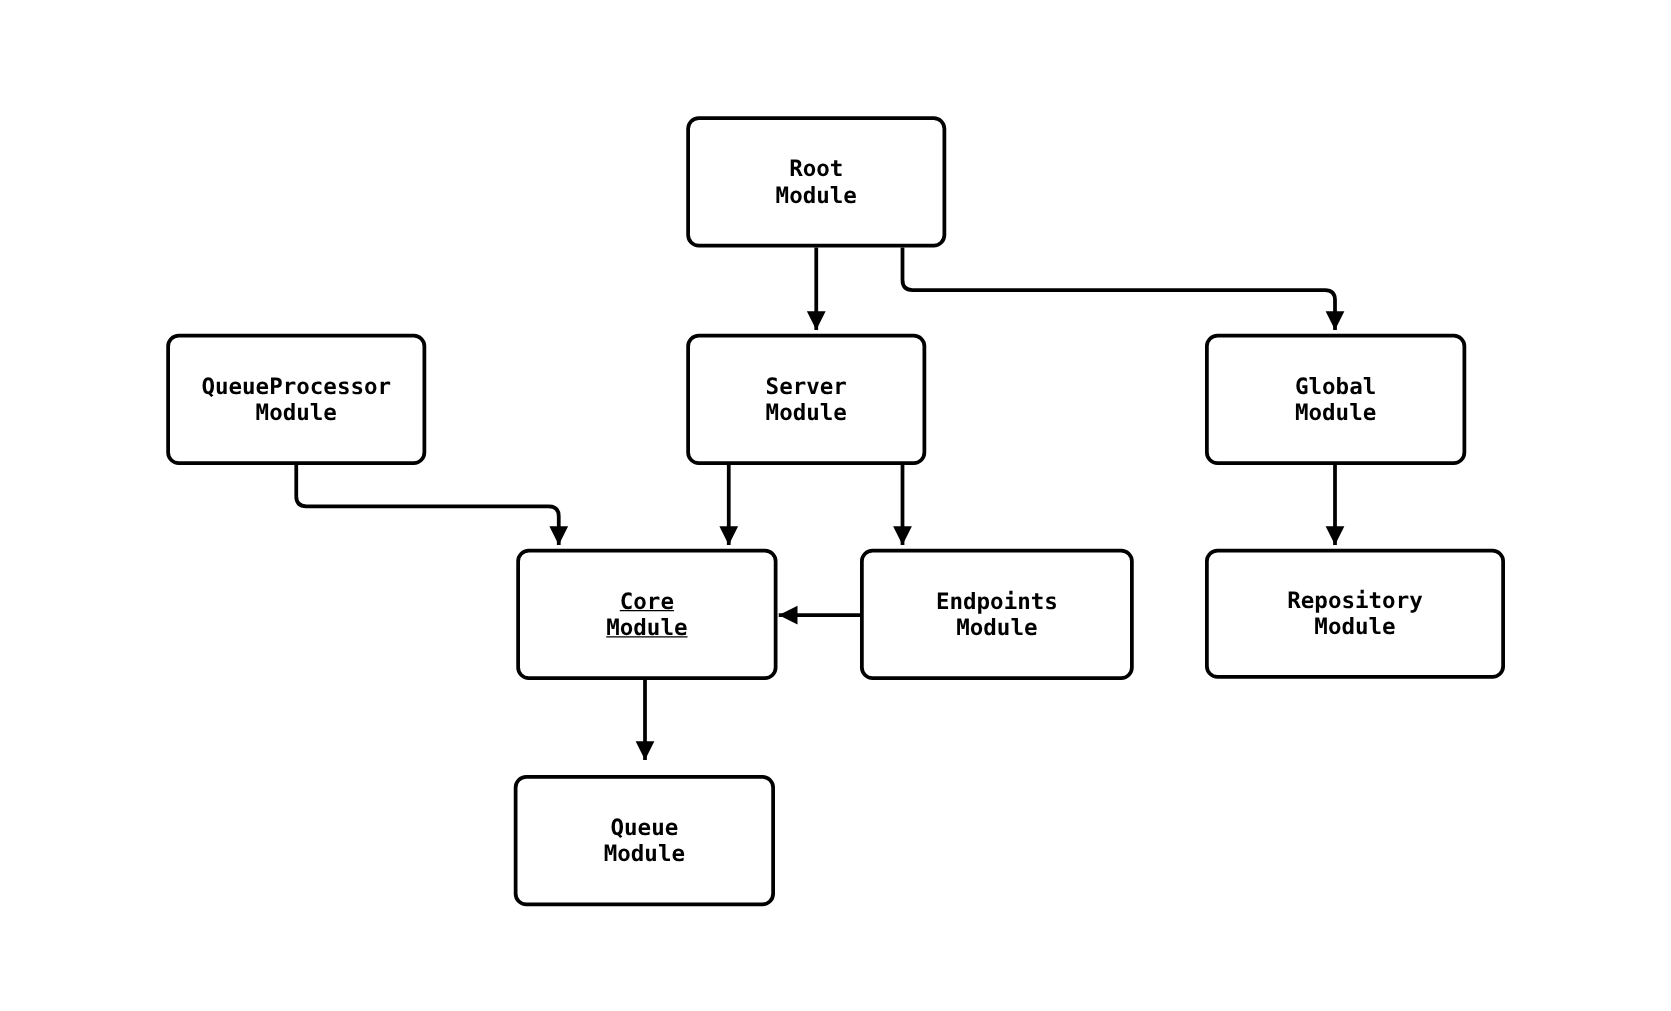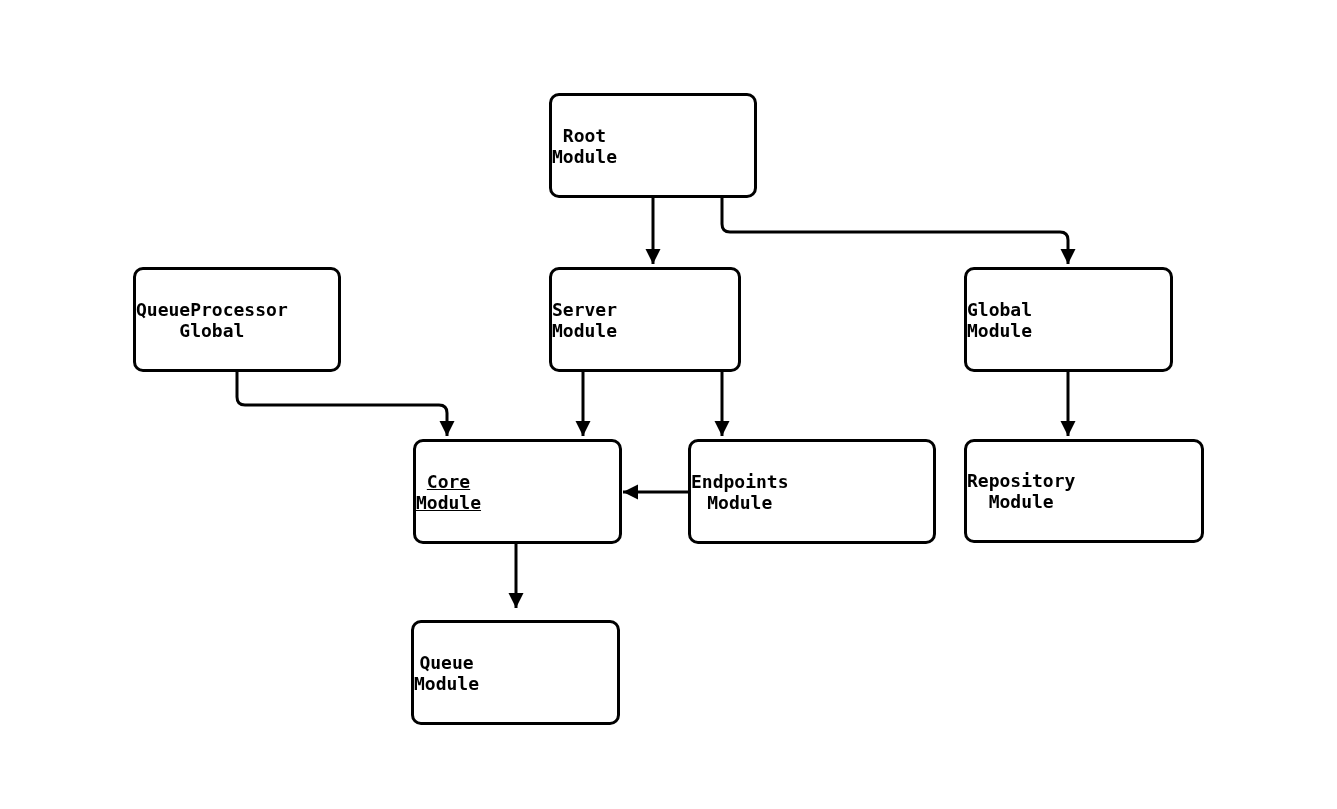--- a/index.html
+++ b/index.html
@@ -24,36 +24,37 @@
     pointer-events: none;
   }
   .node {
     position: absolute;
     box-sizing: border-box;
     border: 3px solid #000000;
     border-radius: 10px;
     background: #ffffff;
     display: flex;
     align-items: center;
+    justify-content: center;
     text-align: center;
   }
   .node-label {
     font-size: 18px;
     font-weight: bold;
     color: #000000;
     line-height: 21px;
     white-space: pre-line;
   }
   
   .n-root         { left: 549px;  top: 93px;  width: 208px; height: 105px; }
   .n-queueproc    { left: 133px;  top: 267px; width: 208px; height: 105px; }
   .n-server       { left: 549px;  top: 267px; width: 192px; height: 105px; }
   .n-global       { left: 964px;  top: 267px; width: 209px; height: 105px; }
   .n-core         { left: 413px;  top: 439px; width: 209px; height: 105px; text-decoration: underline; }
-  .n-endpoints    { left: 688px;  top: 439px; width: 248px; height: 105px; }
+  .n-endpoints    { left: 688px;  top: 439px; width: 219px; height: 105px; }
   .n-repository   { left: 964px;  top: 439px; width: 240px; height: 104px; }
   .n-queue        { left: 411px;  top: 620px; width: 209px; height: 105px; }
 </style>
 </head>
 <body>
 
 <div class="canvas">
 
   <svg class="edges-layer" width="1337" height="809" viewBox="0 0 1337 809" xmlns="http://www.w3.org/2000/svg">
     <defs>
@@ -73,21 +74,21 @@
     </g>
   </svg>
 
   <div class="node n-root">
     <div class="node-label">Root
 Module</div>
   </div>
 
   <div class="node n-queueproc">
     <div class="node-label">QueueProcessor
-Global</div>
+Module</div>
   </div>
 
   <div class="node n-server">
     <div class="node-label">Server
 Module</div>
   </div>
 
   <div class="node n-global">
     <div class="node-label">Global
 Module</div>

